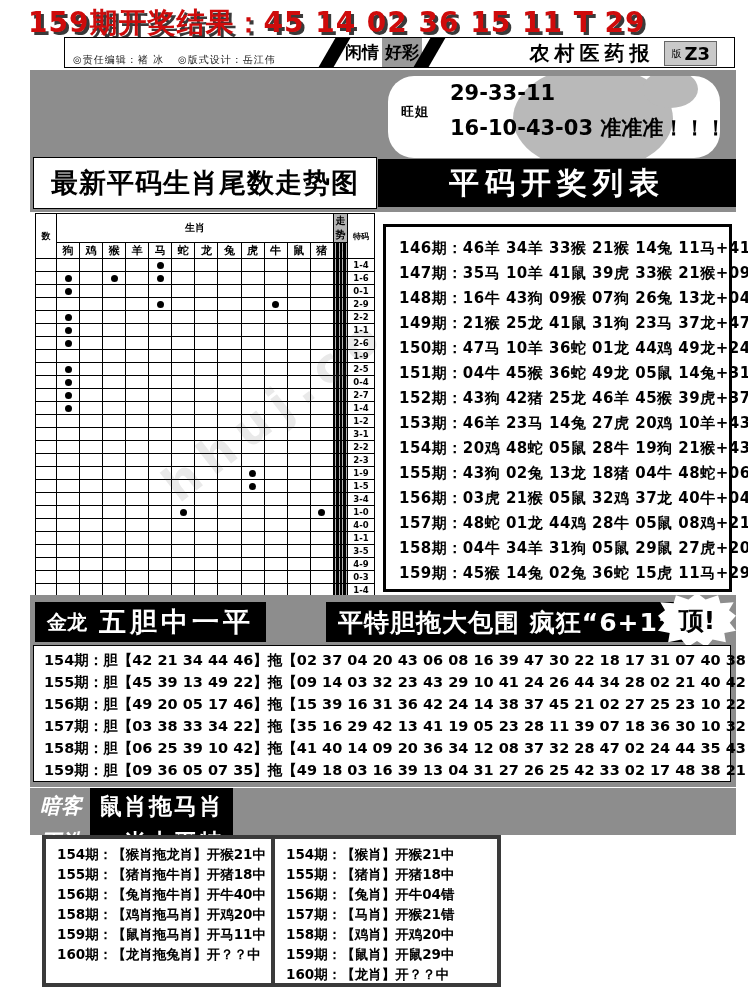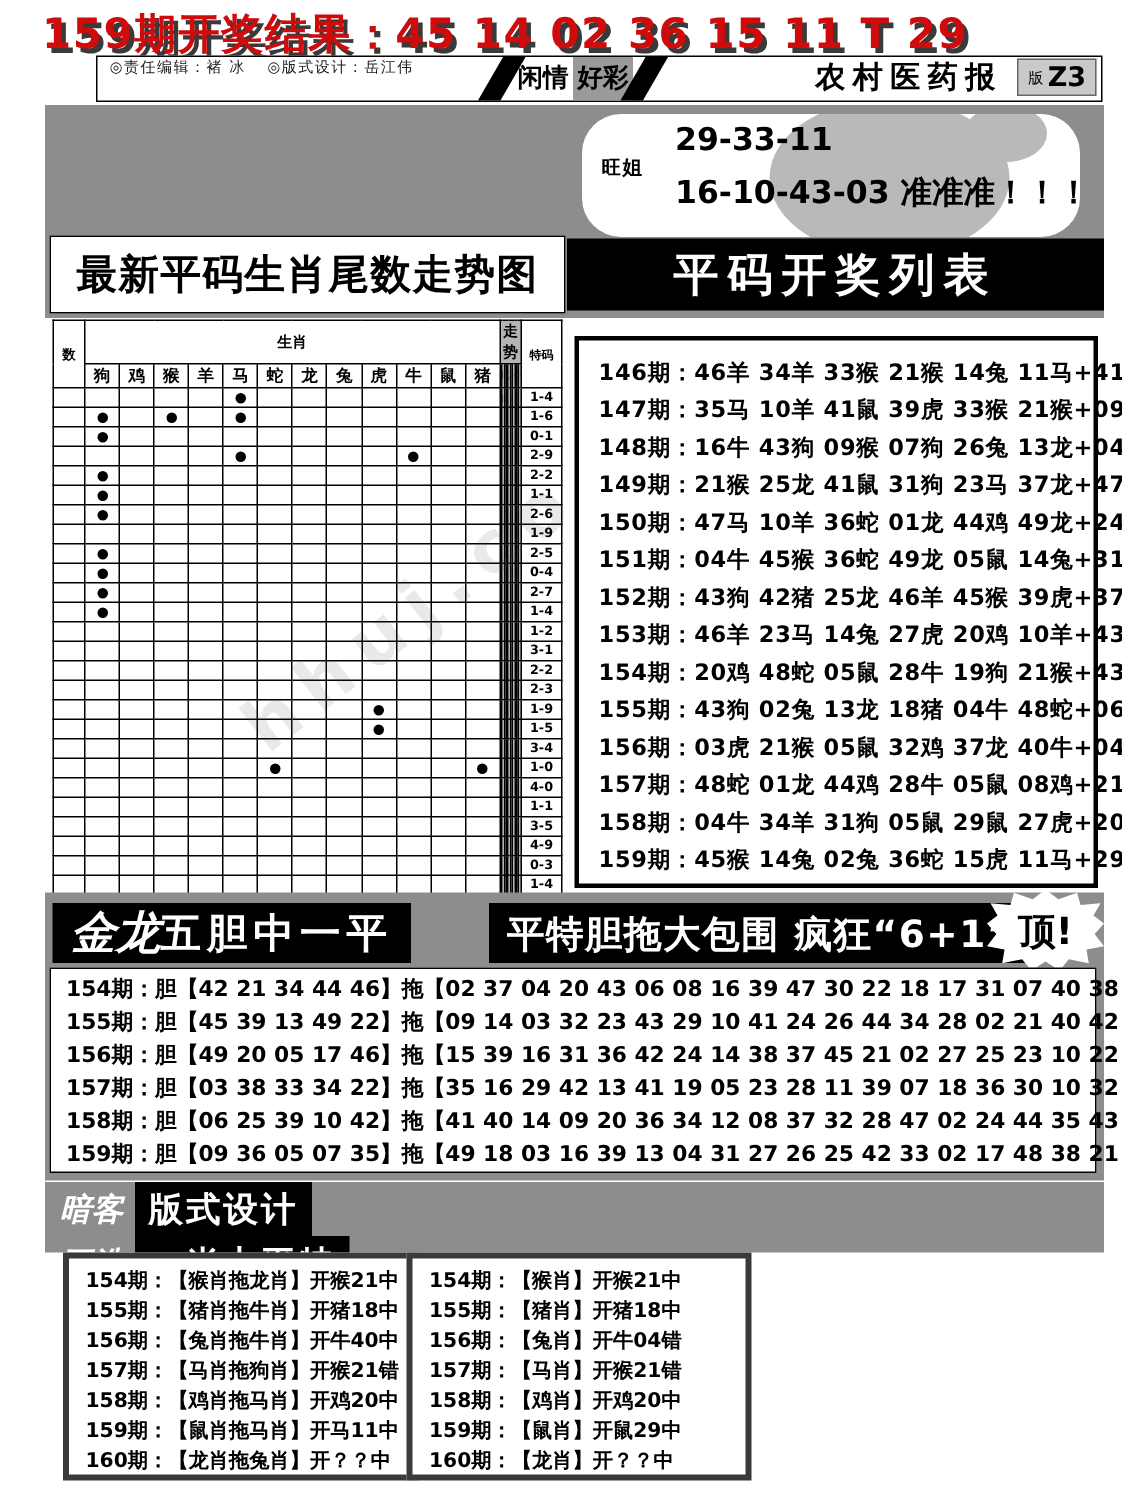--- a/index.html
+++ b/index.html
@@ -5,28 +5,28 @@
   html,body{margin:0;padding:0;background:#fff;}
   #page{position:relative;width:748px;height:1008px;background:#fff;overflow:hidden;
         font-family:"DejaVu Sans",sans-serif;color:#000;}
 
   
   #headline{position:absolute;left:28px;top:4px;font-size:28px;font-weight:900;
     color:#cf0b0b;letter-spacing:1px;text-shadow:3px 3px 0 #3a3a3a;white-space:nowrap;}
 
   
   #masthead{position:absolute;left:64px;top:37px;width:669px;height:29px;background:#fff;
-    border:1px solid #000;display:flex;align-items:flex-start;font-size:10px;}
+    border:1px solid #000;display:flex;align-items:flex-end;font-size:10px;}
   .credits{margin-left:8px;color:#222;letter-spacing:1px;white-space:nowrap;}
   .credits span{margin-right:10px;}
   #center-tabs{position:absolute;left:262px;top:0;height:29px;display:flex;align-items:center;}
   .slash{width:15px;height:29px;background:#000;transform:skewX(-30deg);}
   .tab-word{font-family:"DejaVu Serif",serif;font-size:17px;font-weight:700;padding:0 3px;line-height:29px;}
   .tab-word.alt{background:#9a9a9a;}
-  #mast-right{margin-left:auto;display:flex;align-items:center;margin-right:3px;}
+  #mast-right{margin-left:auto;display:flex;align-items:center;margin-right:17px;}
   #paper-name{font-family:"DejaVu Serif",serif;font-size:20px;font-weight:900;letter-spacing:5px;white-space:nowrap;}
   #edition-box{display:flex;align-items:center;background:#c9c9c9;border:1px solid #666;
      height:23px;padding:0 6px;margin-left:10px;}
   #edition-box .small{font-size:10px;margin-right:3px;}
   #edition-box .big{font-size:18px;font-weight:900;}
 
   
   #hero{position:absolute;left:30px;top:70px;width:706px;height:142px;background:#8d8d8d;}
   #zone-title{position:absolute;left:4px;top:0px;font-size:64px;font-weight:900;line-height:84px;
     letter-spacing:1px;color:#000;white-space:nowrap;
@@ -64,21 +64,21 @@
   #results-panel{position:absolute;left:383px;top:224px;width:349px;height:368px;background:#fff;
     border:3px solid #000;box-sizing:border-box;padding-top:9px;}
   .result-row{height:25px;line-height:25px;font-size:15px;font-weight:700;padding-left:13px;
     letter-spacing:0.5px;white-space:nowrap;}
 
   
   #promo{position:absolute;left:30px;top:595px;width:706px;height:192px;background:#8d8d8d;}
   .black-box{background:#000;color:#fff;display:flex;align-items:center;}
   #promo-box1{position:absolute;left:5px;top:7px;height:40px;padding:0 12px;}
   #promo-box2{position:absolute;left:296px;top:7px;height:40px;padding:0 12px;}
-  .promo-author{font-family:"DejaVu Serif",serif;font-style:italic;font-size:30px;font-weight:700;white-space:nowrap;}
+  .promo-author{font-family:"DejaVu Serif",serif;font-size:20px;font-weight:700;margin-right:12px;white-space:nowrap;}
   .promo-title{font-size:27px;font-weight:900;letter-spacing:4px;white-space:nowrap;}
   .promo-text{font-size:25px;font-weight:900;letter-spacing:1px;white-space:nowrap;}
   #promo-badge{position:absolute;left:628px;top:-2px;width:78px;height:54px;background:#fff;
     display:flex;align-items:center;justify-content:center;
     clip-path:polygon(50% 0%,61% 12%,77% 4%,80% 19%,97% 17%,91% 32%,100% 42%,92% 55%,100% 70%,85% 74%,87% 91%,70% 86%,62% 100%,50% 89%,38% 100%,30% 86%,13% 91%,15% 74%,0% 70%,8% 55%,0% 42%,9% 32%,3% 17%,20% 19%,23% 4%,39% 12%);}
   #promo-badge span{font-size:25px;font-weight:900;}
   #dantuo-area{position:absolute;left:3px;top:50px;width:698px;height:137px;background:#fff;
     border:1px solid #000;box-sizing:border-box;padding-top:3px;}
   .dantuo-row{line-height:22px;font-size:14.5px;font-weight:700;padding-left:10px;white-space:nowrap;}
 
@@ -1014,37 +1014,36 @@
         <div class="dantuo-row">156期：胆【49 20 05 17 46】拖【15 39 16 31 36 42 24 14 38 37 45 21 02 27 25 23 10 22 09 47 18 44 01 43】</div>
         <div class="dantuo-row">157期：胆【03 38 33 34 22】拖【35 16 29 42 13 41 19 05 23 28 11 39 07 18 36 30 10 32 37 45 27 44 46 48】</div>
         <div class="dantuo-row">158期：胆【06 25 39 10 42】拖【41 40 14 09 20 36 34 12 08 37 32 28 47 02 24 44 35 43 29 49 30 31 45 26】</div>
         <div class="dantuo-row">159期：胆【09 36 05 07 35】拖【49 18 03 16 39 13 04 31 27 26 25 42 33 02 17 48 38 21 23 29 34 41 22 15】</div>
       </div>
   </div>
 
   <div id="bottom-bar">
     <div class="bb-group">
       <span class="bb-author">暗客</span>
-      <span class="bb-box">版式设计</span>
+      <span class="bb-box">鼠肖拖马肖</span>
     </div>
     <div class="bb-group">
       <span class="bb-author">王浩</span>
       <span class="bb-box">一肖中平特</span>
     </div>
     <div class="bb-group">
       <span class="bb-author">金相</span>
       <span class="bb-box">一尾中平特</span>
     </div>
   </div>
 
   <div id="panel-0" class="panel">
       <div class="panel-row">154期：【猴肖拖龙肖】开猴21中</div>
       <div class="panel-row">155期：【猪肖拖牛肖】开猪18中</div>
       <div class="panel-row">156期：【兔肖拖牛肖】开牛40中</div>
-      <div class="panel-row">157期：【马肖拖狗肖】开猴21错</div>
       <div class="panel-row">158期：【鸡肖拖马肖】开鸡20中</div>
       <div class="panel-row">159期：【鼠肖拖马肖】开马11中</div>
       <div class="panel-row">160期：【龙肖拖兔肖】开？？中</div>
     </div>
   <div id="panel-1" class="panel">
       <div class="panel-row">154期：【猴肖】开猴21中</div>
       <div class="panel-row">155期：【猪肖】开猪18中</div>
       <div class="panel-row">156期：【兔肖】开牛04错</div>
       <div class="panel-row">157期：【马肖】开猴21错</div>
       <div class="panel-row">158期：【鸡肖】开鸡20中</div>

